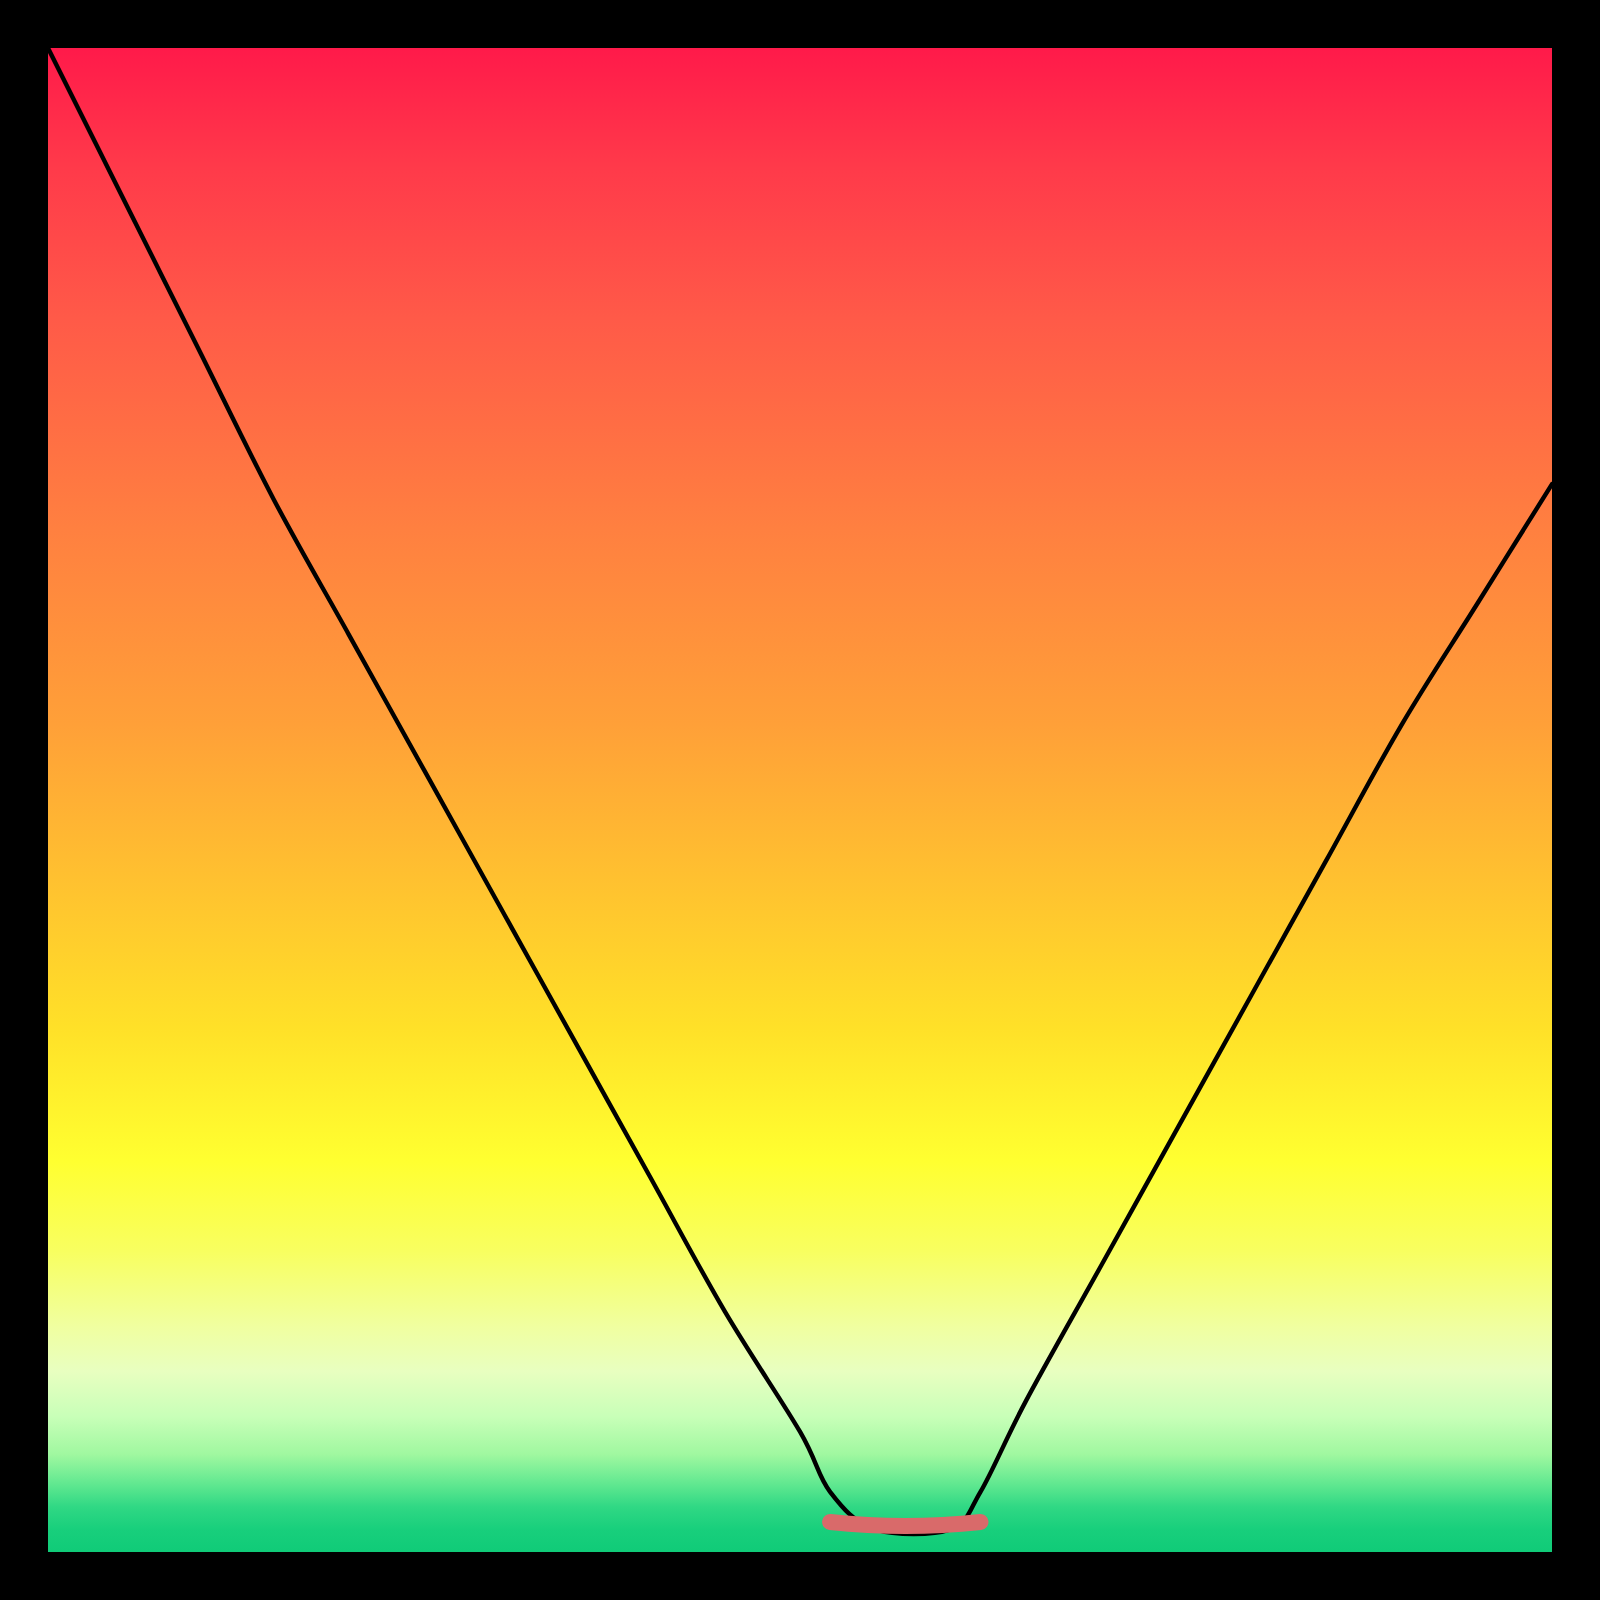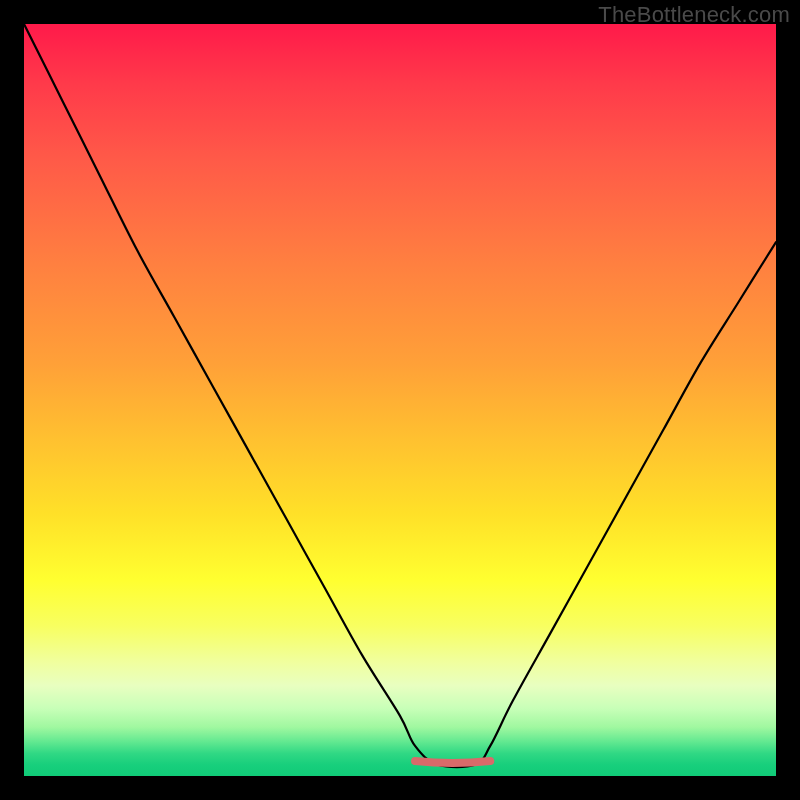--- a/index.html
+++ b/index.html
@@ -66,21 +66,20 @@
     top: 0;
     width: 100%;
     height: 100%;
     z-index: 2;
   }
 </style>
 </head>
 <body>
 
 <div class="frame">
-  <div class="watermark">TheBottleneck.com</div>
   <div class="plot-area">
     <div class="gradient-bg"></div>
     <svg class="curve" viewBox="0 0 752 752" preserveAspectRatio="none">
       <path id="bottleneck-path" fill="none" stroke="#000" stroke-width="2.2" stroke-linecap="round" d="M 0.00 0.00 C 6.27 12.53, 25.07 50.13, 37.60 75.20 C 50.13 100.27, 62.67 125.33, 75.20 150.40 C 87.73 175.47, 100.27 201.79, 112.80 225.60 C 125.33 249.41, 137.87 270.72, 150.40 293.28 C 162.93 315.84, 175.47 338.40, 188.00 360.96 C 200.53 383.52, 213.07 406.08, 225.60 428.64 C 238.13 451.20, 250.67 473.76, 263.20 496.32 C 275.73 518.88, 288.27 541.44, 300.80 564.00 C 313.33 586.56, 325.87 610.37, 338.40 631.68 C 350.93 652.99, 367.23 676.80, 376.00 691.84 C 384.77 706.88, 384.77 713.77, 391.04 721.92 C 397.31 730.07, 403.57 737.59, 413.60 740.72 C 423.63 743.85, 442.43 743.85, 451.20 740.72 C 459.97 737.59, 459.97 732.57, 466.24 721.92 C 472.51 711.27, 478.77 695.60, 488.80 676.80 C 498.83 658.00, 513.87 631.68, 526.40 609.12 C 538.93 586.56, 551.47 564.00, 564.00 541.44 C 576.53 518.88, 589.07 496.32, 601.60 473.76 C 614.13 451.20, 626.67 428.64, 639.20 406.08 C 651.73 383.52, 664.27 359.71, 676.80 338.40 C 689.33 317.09, 701.87 298.29, 714.40 278.24 C 726.93 258.19, 745.73 228.11, 752.00 218.08"></path>
       <path id="trough-path" fill="none" stroke-linecap="round" d="M 391.04 736.96 Q 428.64 740.96 466.24 736.96" stroke="#d96a6a" stroke-width="8"></path>
     </svg>
   </div>
 </div>
 
 </body></html>

